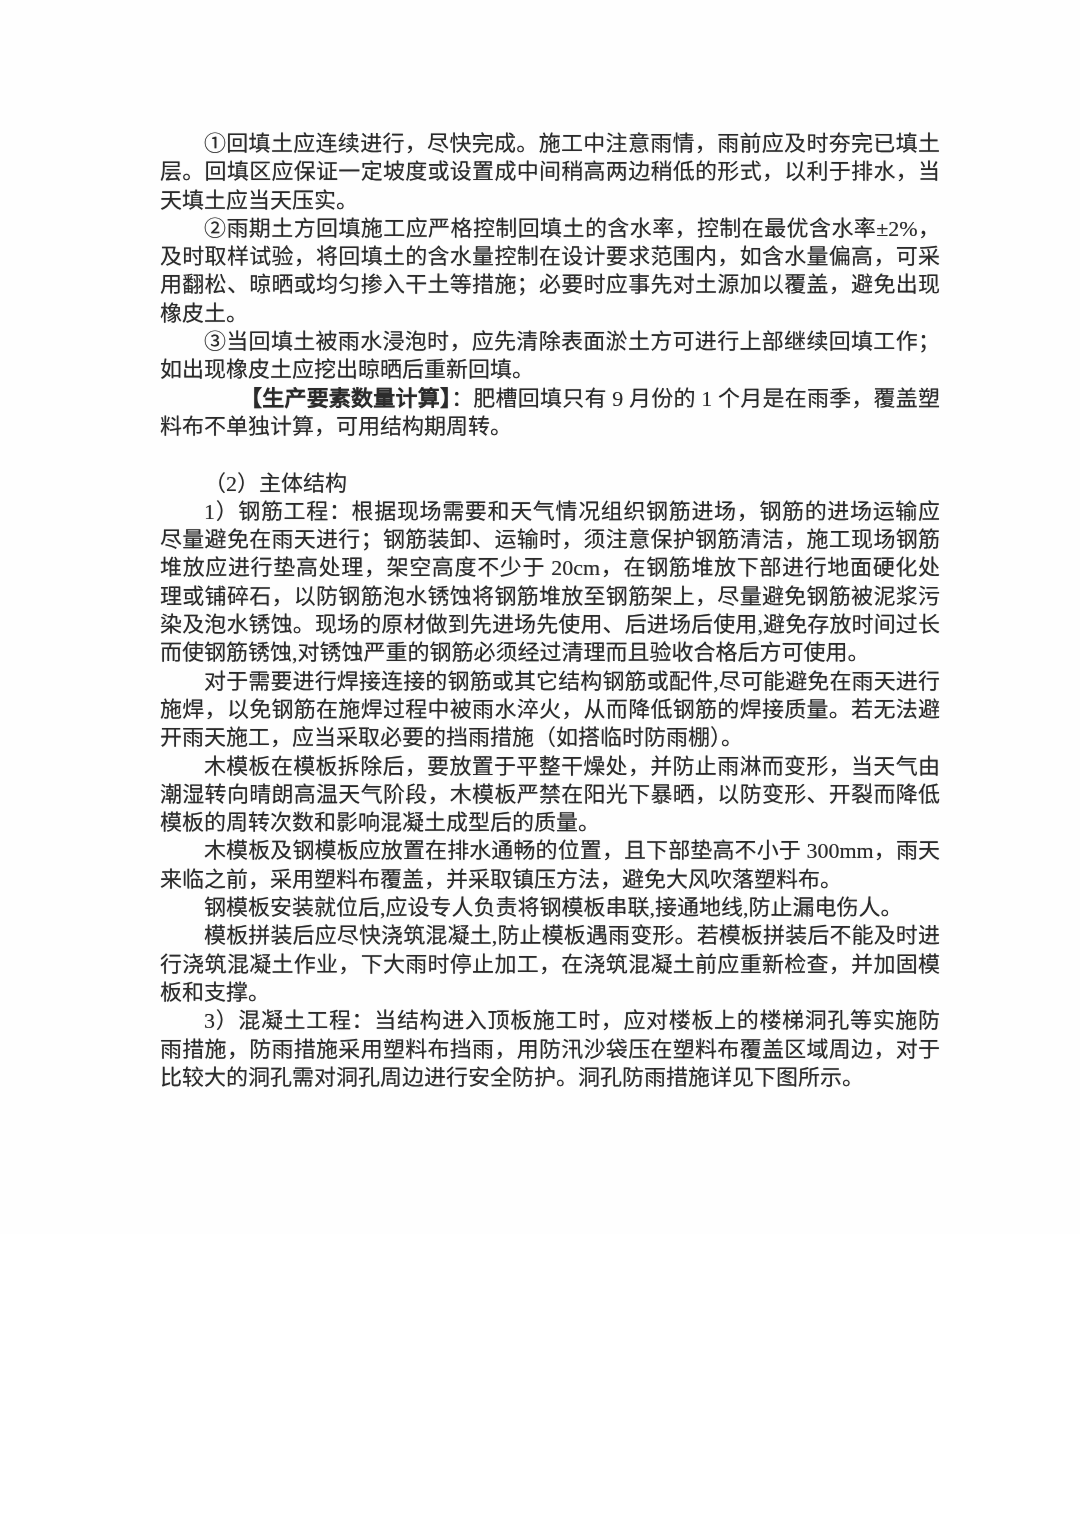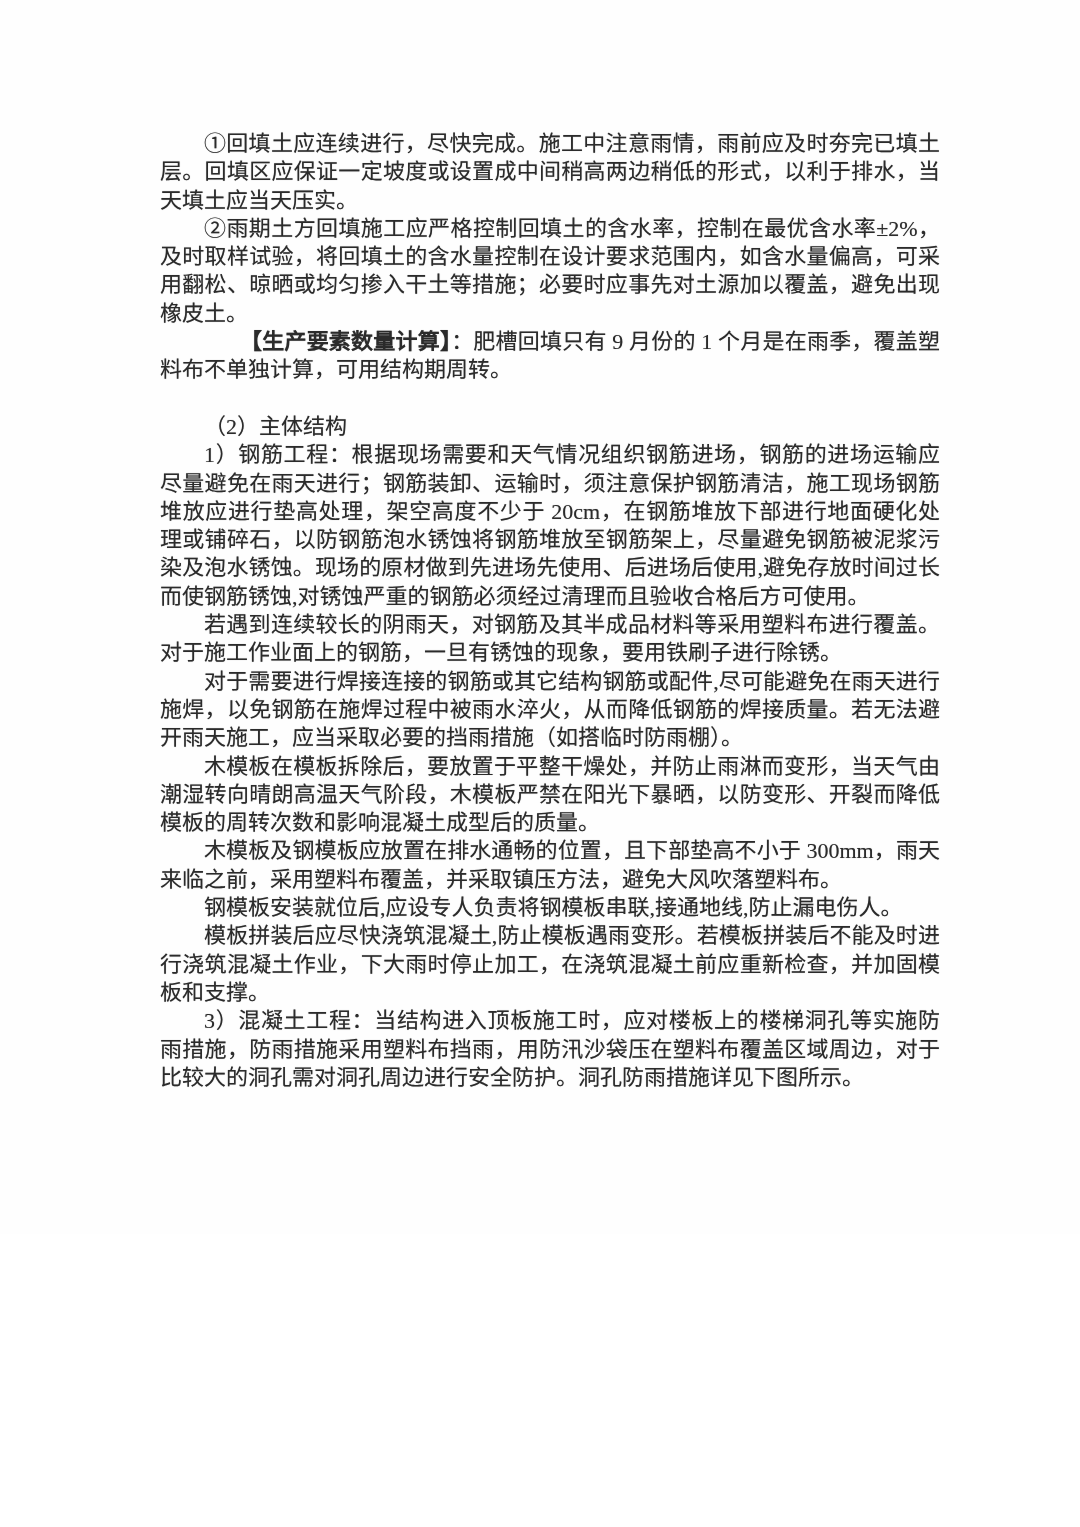--- a/index.html
+++ b/index.html
@@ -79,30 +79,30 @@
 </head>
 <body>
 
 <div class="page">
   <main class="content">
 
     <p class="para">①回填土应连续进行，尽快完成。施工中注意雨情，雨前应及时夯完已填土层。回填区应保证一定坡度或设置成中间稍高两边稍低的形式，以利于排水，当天填土应当天压实。</p>
 
     <p class="para">②雨期土方回填施工应严格控制回填土的含水率，控制在最优含水率±2%，及时取样试验，将回填土的含水量控制在设计要求范围内，如含水量偏高，可采用翻松、晾晒或均匀掺入干土等措施；必要时应事先对土源加以覆盖，避免出现橡皮土。</p>
 
+    <p class="para">③当回填土被雨水浸泡时，应先清除表面淤土方可进行上部继续回填工作；如出现橡皮土应挖出晾晒后重新回填。</p>
 
     <p class="para"><strong>【生产要素数量计算】</strong><span>：肥槽回填只有 9 月份的 1 个月是在雨季，覆盖塑料布不单独计算，可用结构期周转。</span></p>
 
     <div class="spacer-line"></div>
 
     <h2 class="section-heading">（2）主体结构</h2>
 
     <p class="para">1）钢筋工程：根据现场需要和天气情况组织钢筋进场，钢筋的进场运输应尽量避免在雨天进行；钢筋装卸、运输时，须注意保护钢筋清洁，施工现场钢筋堆放应进行垫高处理，架空高度不少于 20cm，在钢筋堆放下部进行地面硬化处理或铺碎石，以防钢筋泡水锈蚀将钢筋堆放至钢筋架上，尽量避免钢筋被泥浆污染及泡水锈蚀。现场的原材做到先进场先使用、后进场后使用,避免存放时间过长而使钢筋锈蚀,对锈蚀严重的钢筋必须经过清理而且验收合格后方可使用。</p>
 
-    <p class="para">若遇到连续较长的阴雨天，对钢筋及其半成品材料等采用塑料布进行覆盖。对于施工作业面上的钢筋，一旦有锈蚀的现象，要用铁刷子进行除锈。</p>
 
     <p class="para">对于需要进行焊接连接的钢筋或其它结构钢筋或配件,尽可能避免在雨天进行施焊，以免钢筋在施焊过程中被雨水淬火，从而降低钢筋的焊接质量。若无法避开雨天施工，应当采取必要的挡雨措施（如搭临时防雨棚）。</p>
 
 
 
 
     <p class="para">木模板在模板拆除后，要放置于平整干燥处，并防止雨淋而变形，当天气由潮湿转向晴朗高温天气阶段，木模板严禁在阳光下暴晒，以防变形、开裂而降低模板的周转次数和影响混凝土成型后的质量。</p>
 
     <p class="para">木模板及钢模板应放置在排水通畅的位置，且下部垫高不小于 300mm，雨天来临之前，采用塑料布覆盖，并采取镇压方法，避免大风吹落塑料布。</p>
 

